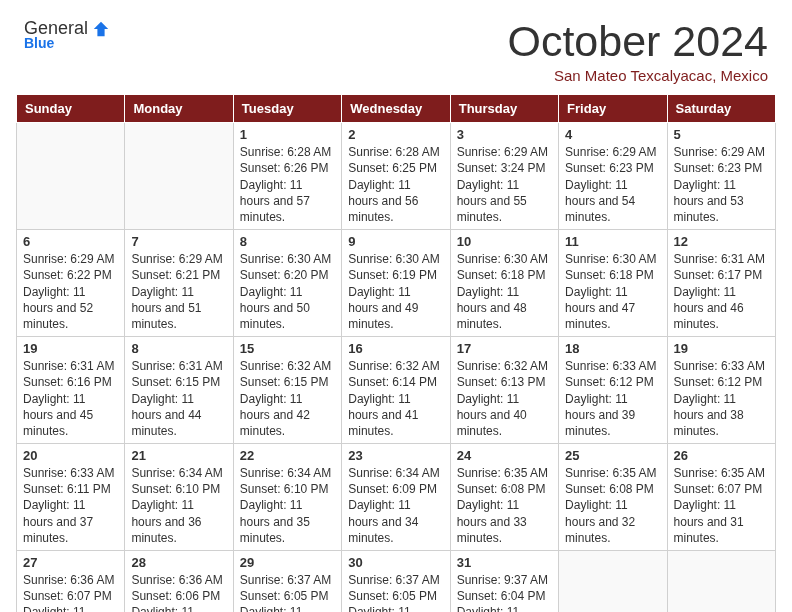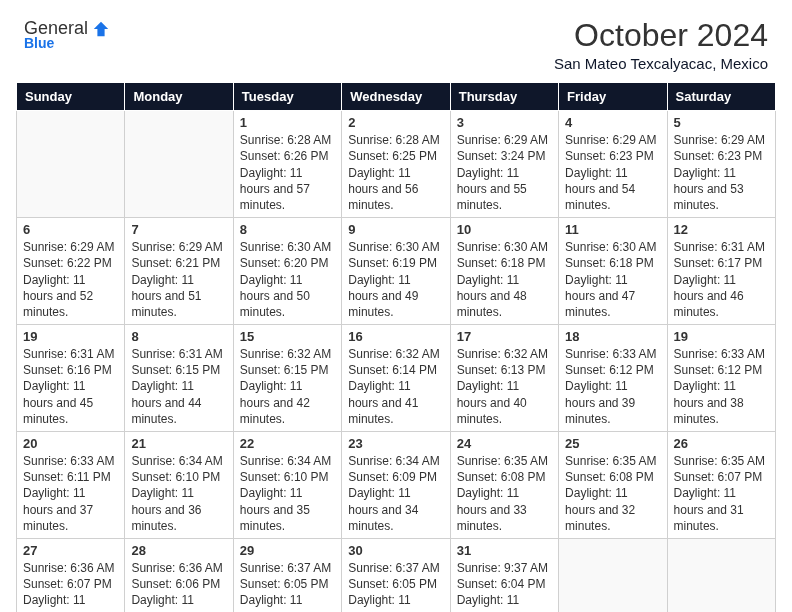--- a/index.html
+++ b/index.html
@@ -37,39 +37,39 @@
     }
     .logo-icon {
       width: 18px;
       height: 18px;
       margin-left: 2px;
     }
     .title-section {
       text-align: right;
     }
     .month-year {
-      font-size: 32px;
+      font-size: 43px;
       font-weight: 300;
       color: #333;
       line-height: 1.1;
     }
     .location {
       font-size: 15px;
-      color: #0f172a;
+      color: #7f1d1d;
       margin-top: 2px;
     }
     .calendar {
       width: 100%;
       border-collapse: collapse;
       margin: 0 8px;
       width: calc(100% - 16px);
       margin-left: 8px;
     }
     .calendar th {
-      background: #0f172a;
+      background: #7f1d1d;
       color: #fff;
       font-size: 13px;
       font-weight: bold;
       padding: 6px 8px;
       text-align: left;
       border: 1px solid #fff;
     }
     .calendar td {
       border: 1px solid #d0d0d0;
       vertical-align: top;

